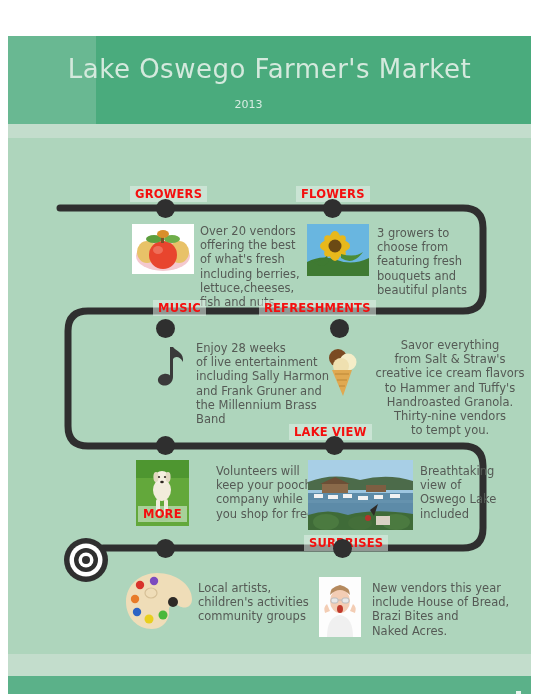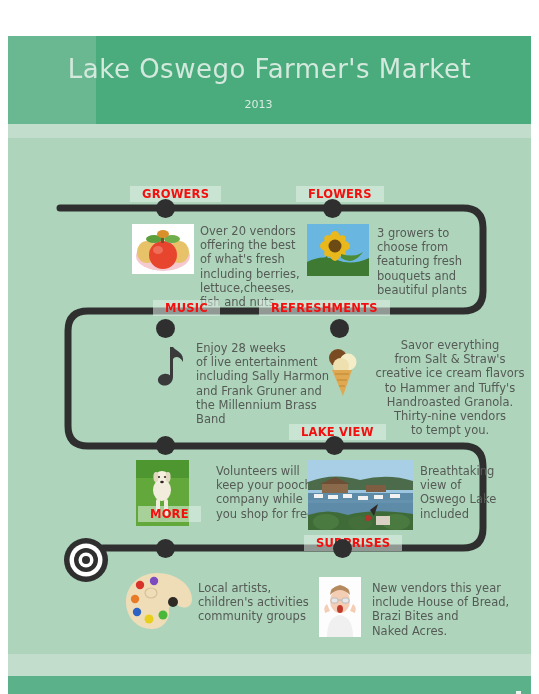--- a/index.html
+++ b/index.html
@@ -7,37 +7,37 @@
   .page{position:relative;width:539px;height:694px;background:#ffffff;overflow:hidden;margin-top:28px;}
   .canvas{position:absolute;left:8px;top:8px;width:523px;height:678px;background:#aed5bc;overflow:hidden;}
 
   
   .header{position:absolute;left:0;top:0;width:523px;height:88px;background:#4aab7d;}
   .header-left{position:absolute;left:0;top:0;width:88px;height:88px;background:#69b892;}
   .title{position:absolute;left:0;top:18px;width:523px;text-align:center;
          font-size:26px;color:#d4e9dd;letter-spacing:.5px;
          font-family:"DejaVu Sans",sans-serif;font-weight:400;}
   .subtitle{position:absolute;left:0;top:62px;width:481px;text-align:center;
-            font-size:11px;color:#d8ece2;padding-left:10px;}
+            font-size:11px;color:#d8ece2;}
   .header-strip{position:absolute;left:0;top:88px;width:523px;height:14px;background:#c3ddcc;}
 
   
   .footer-strip{position:absolute;left:0;top:618px;width:523px;height:22px;background:#c3ddcc;}
   .footer{position:absolute;left:0;top:640px;width:523px;height:38px;background:#5bb189;}
   .footer-mark{position:absolute;right:10px;top:15px;width:5px;height:5px;background:#eaf5ef;}
 
   
   .track{position:absolute;left:0;top:0;width:523px;height:678px;pointer-events:none;}
 
   
   .node{position:absolute;width:19px;height:19px;border-radius:50%;background:#2f2f2f;}
 
   
   .label{position:absolute;color:#f40f0f;font-weight:bold;font-size:11.5px;
-         letter-spacing:.2px;background:rgba(226,240,231,.55);padding:1px 12px;
+         letter-spacing:.2px;background:rgba(226,240,231,.55);padding:1px 5px;
          white-space:nowrap;font-family:"DejaVu Sans",sans-serif;}
 
   
   .blurb{position:absolute;color:#555a55;font-size:11.5px;line-height:14.2px;
          white-space:pre-line;font-family:"DejaVu Sans",sans-serif;}
 
   
   .photo{position:absolute;overflow:hidden;background:#fff;}
   .photo svg{display:block;}
 

